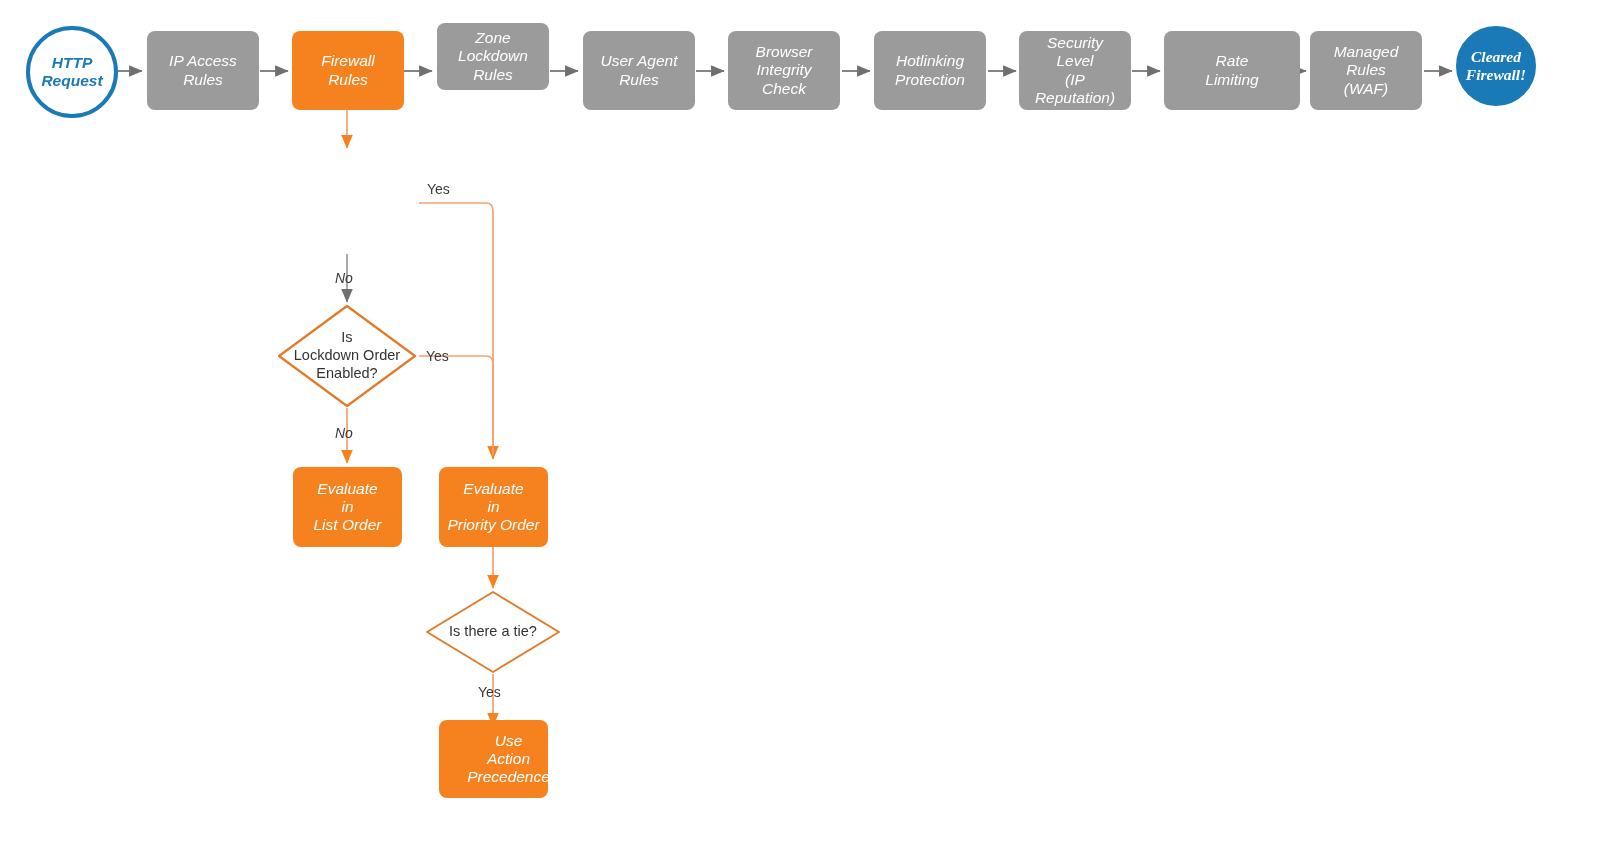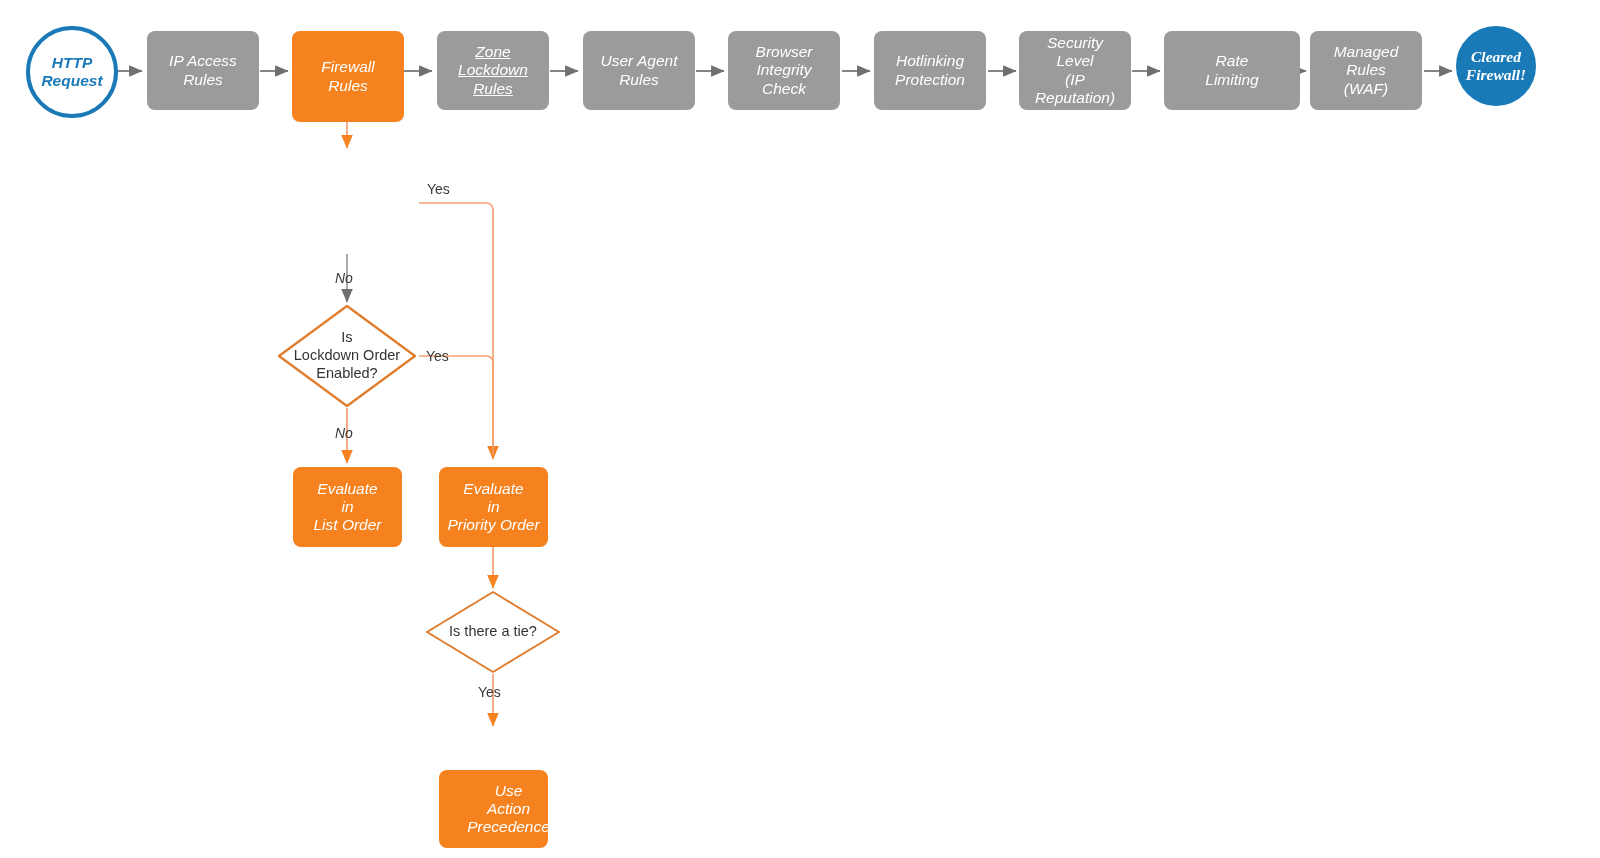--- a/index.html
+++ b/index.html
@@ -139,24 +139,24 @@
 
     <line x1="493" y1="674" x2="493" y2="726" stroke="#f6a073" stroke-width="1.7" fill="none" marker-end="url(#arrow-orange)"></line>
   </svg>
 
   <div class="node circle outline" style="left:26px; top:26px; width:92px; height:92px;">HTTP
 Request</div>
 
   <div class="node box gray" style="left:147px; top:31px; width:112px; height:79px;">IP Access
 Rules</div>
 
-  <div class="node box orange" style="left:292px; top:31px; width:112px; height:91px;">Firewall
-Rules</div>
-
-  <div class="node box gray" style="left:437px; top:31px; width:112px; height:79px;text-decoration:underline;">Zone
+  <div class="node box orange" style="left:292px; top:31px; width:112px; height:79px;">Firewall
+Rules</div>
+
+  <div class="node box gray" style="left:437px; top:23px; width:112px; height:67px;">Zone
 Lockdown
 Rules</div>
 
   <div class="node box gray" style="left:583px; top:31px; width:112px; height:79px;">User Agent
 Rules</div>
 
   <div class="node box gray" style="left:728px; top:31px; width:112px; height:79px;">Browser
 Integrity
 Check</div>
 
@@ -195,21 +195,21 @@
   </div>
 
   <div class="node box orange" style="left:293px; top:467px; width:109px; height:80px;">Evaluate
 in
 List Order</div>
 
   <div class="node box orange" style="left:439px; top:467px; width:109px; height:80px;">Evaluate
 in
 Priority Order</div>
 
-  <div class="node box orange" style="left:439px; top:770px; width:109px; height:78px;padding-left:36px;">Use
+  <div class="node box orange" style="left:439px; top:720px; width:109px; height:78px;padding-left:36px;">Use
 Action
 Precedence</div>
 
   <div class="edge-label" style="left:427px; top:181px;">Yes</div>
 
   <div class="edge-label ital" style="left:335px; top:270px;">No</div>
 
   <div class="edge-label" style="left:426px; top:348px;">Yes</div>
 
   <div class="edge-label ital" style="left:335px; top:425px;">No</div>

